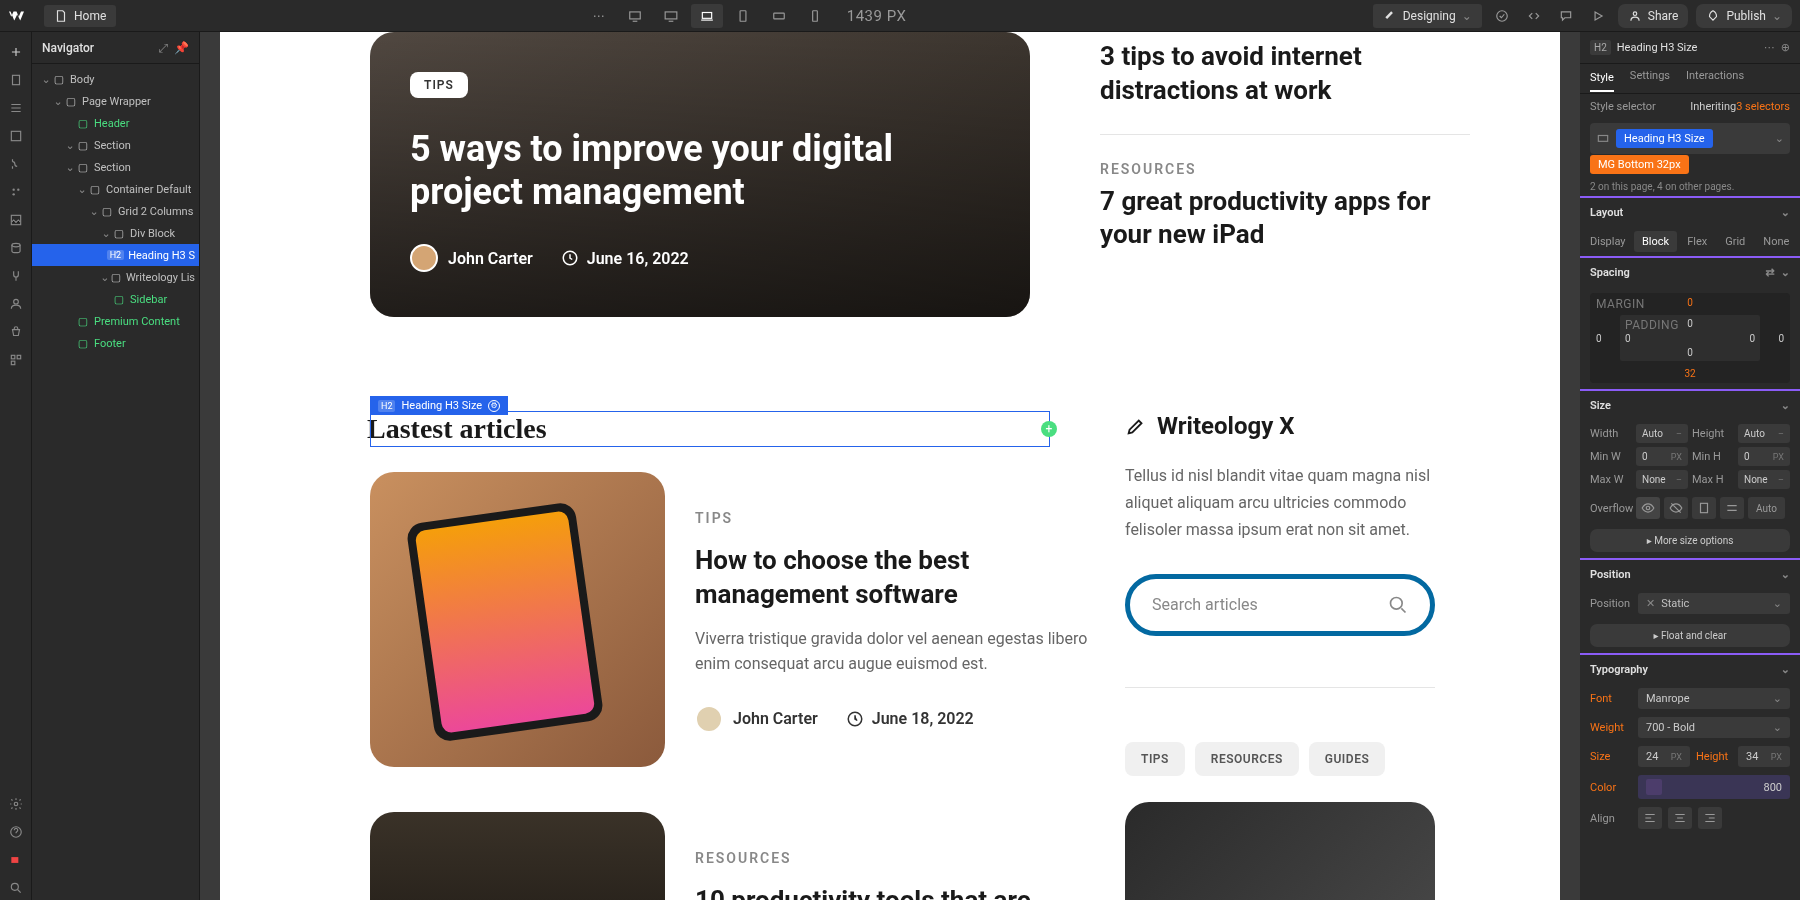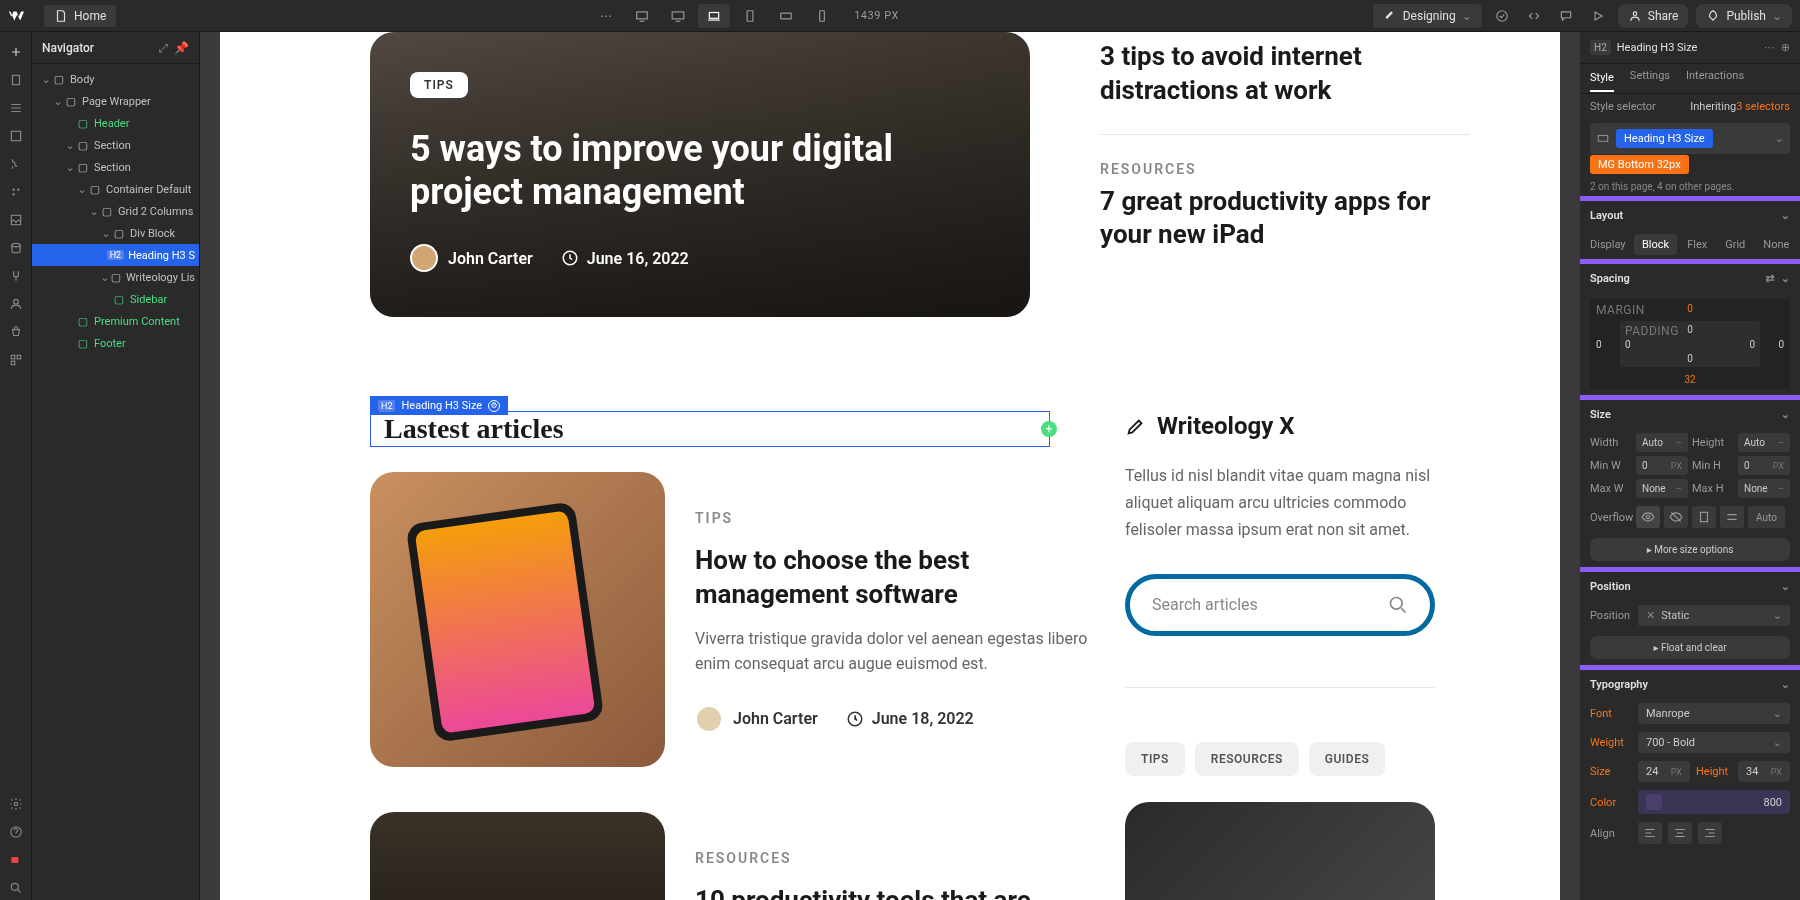--- a/index.html
+++ b/index.html
@@ -6,21 +6,21 @@
 body{background:#1a1a1a;color:#c0c0c0;font-size:12px;overflow:hidden;width:1800px;height:900px}
 .app{display:flex;flex-direction:column;height:100%}
 .topbar{height:32px;background:#2a2a2a;display:flex;align-items:center;padding:0 8px;border-bottom:1px solid #1a1a1a}
 .topbar-left{display:flex;align-items:center;gap:16px}
 .logo{width:20px;height:20px;display:flex;align-items:center;justify-content:center}
 .logo svg{width:18px;height:18px;fill:#fff}
 .page-btn{display:flex;align-items:center;gap:6px;background:#3a3a3a;padding:4px 10px;border-radius:3px;color:#e0e0e0}
 .topbar-center{flex:1;display:flex;align-items:center;justify-content:center;gap:4px}
 .device-btn{width:32px;height:24px;display:flex;align-items:center;justify-content:center;color:#999;border-radius:3px}
 .device-btn.active{background:#3a3a3a;color:#fff}
-.canvas-size{color:#999;font-size:11px;margin-left:12px;letter-spacing:0.5px}
+.canvas-size{color:#999;font-size:15px;margin-left:12px;letter-spacing:0.5px}
 .topbar-right{display:flex;align-items:center;gap:8px}
 .mode-btn{display:flex;align-items:center;gap:6px;background:#3a3a3a;padding:5px 10px;border-radius:3px;color:#e0e0e0}
 .icon-btn{width:24px;height:24px;display:flex;align-items:center;justify-content:center;color:#999}
 .share-btn,.publish-btn{display:flex;align-items:center;gap:6px;background:#3a3a3a;padding:5px 10px;border-radius:7px;color:#e0e0e0}
 .main{flex:1;display:flex;overflow:hidden}
 .toolbar{width:32px;background:#2a2a2a;display:flex;flex-direction:column;align-items:center;padding-top:8px;gap:4px;border-right:1px solid #1a1a1a}
 .tool{width:24px;height:24px;display:flex;align-items:center;justify-content:center;color:#888;border-radius:3px}
 .tool:first-child{color:#ccc}
 .toolbar-spacer{flex:1}
 .navigator{width:168px;background:#2a2a2a;display:flex;flex-direction:column;border-right:1px solid #1a1a1a}
@@ -48,21 +48,21 @@
 .author-name{font-size:16px;font-weight:600}
 .date{display:flex;align-items:center;gap:8px;font-size:16px;font-weight:600}
 .sidebar-col{position:absolute;left:880px;top:0;width:370px}
 .side-cat{font-size:14px;letter-spacing:2px;color:#888;font-weight:600}
 .side-title{font-size:26px;font-weight:700;color:#1a1a1a;line-height:1.3;margin-top:8px}
 .side-divider{border-top:1px solid #e5e5e5;margin:26px 0}
 .selected-label{position:absolute;left:150px;top:364px;background:#2563eb;color:#fff;padding:3px 8px;font-size:11px;display:flex;align-items:center;gap:6px;z-index:10}
 .selected-badge{display:inline-flex;width:12px;height:12px;border:1px solid #fff;border-radius:50%;align-items:center;justify-content:center;font-size:8px}
 .selected-box{position:absolute;left:150px;top:379px;width:680px;height:36px;border:1px solid #2563eb;z-index:9}
 .selected-plus{position:absolute;right:-8px;top:50%;transform:translateY(-50%);width:16px;height:16px;background:#4ade80;border-radius:50%;color:#fff;display:flex;align-items:center;justify-content:center;font-size:12px}
-.section-title{position:absolute;left:164px;top:381px;font-size:28px;font-weight:700;color:#1a1a1a;font-family:Georgia,serif}
+.section-title{position:absolute;left:147px;top:381px;font-size:28px;font-weight:700;color:#1a1a1a;font-family:Georgia,serif}
 .article-card{position:absolute;left:150px;display:flex;gap:30px;width:720px}
 .article-img{width:295px;height:295px;border-radius:24px;background:linear-gradient(135deg,#c9905f 0%,#8b5a3c 100%);flex-shrink:0;position:relative;overflow:hidden}
 .tablet{position:absolute;left:50px;top:40px;width:170px;height:220px;background:#1a1a1a;border-radius:16px;transform:rotate(-8deg)}
 .tablet-screen{position:absolute;inset:8px;border-radius:10px;background:linear-gradient(180deg,#f59e0b 0%,#ec4899 100%)}
 .article-body{padding-top:38px}
 .article-cat{font-size:14px;letter-spacing:2px;color:#888;font-weight:600}
 .article-title{font-size:26px;font-weight:700;color:#1a1a1a;line-height:1.3;margin-top:18px}
 .article-desc{font-size:16px;color:#666;line-height:1.6;margin-top:14px}
 .article-meta{display:flex;align-items:center;gap:28px;margin-top:28px}
 .article-meta .author-name,.article-meta .date{color:#333;font-weight:600;font-size:16px}
@@ -82,21 +82,21 @@
 .sp-header-title{color:#e0e0e0;flex:1}
 .sp-tabs{display:flex;padding:0 10px;gap:16px;border-bottom:1px solid #1a1a1a;height:30px;align-items:center}
 .sp-tab{color:#999;padding-bottom:6px}
 .sp-tab.active{color:#fff;border-bottom:2px solid #fff;margin-bottom:-1px;padding-top:4px}
 .sp-row{display:flex;align-items:center;padding:6px 10px;gap:0}
 .sp-label{color:#999;flex-shrink:0}
 .selector-box{margin:4px 10px;background:#3a3a3a;border-radius:4px;padding:6px;display:flex;align-items:center;gap:6px}
 .selector-chip{background:#2563eb;color:#fff;padding:3px 8px;border-radius:3px;font-size:11px}
 .selector-chip.orange{background:#f97316}
 .sp-note{padding:4px 10px;color:#888;font-size:10px}
-.sp-section{padding:8px 10px;font-weight:600;color:#e0e0e0;border-top:5px solid #8b5cf6;display:flex;align-items:center}
+.sp-section{padding:8px 10px;font-weight:600;color:#e0e0e0;border-top:2px solid #8b5cf6;display:flex;align-items:center}
 .sp-section-icons{margin-left:auto;display:flex;gap:6px;color:#888}
 .display-row{display:flex;padding:4px 10px;gap:2px;align-items:center}
 .display-opt{padding:4px 8px;color:#999;border-radius:3px;font-size:11px}
 .display-opt.active{background:#3a3a3a;color:#fff}
 .spacing-box{margin:6px 10px;background:#232323;border-radius:4px;padding:8px;position:relative;height:90px}
 .spacing-label{position:absolute;font-size:12px;color:#777;letter-spacing:0.5px}
 .spacing-val{position:absolute;font-size:10px;color:#ccc}
 .spacing-val.orange{color:#f97316}
 .padding-inner{position:absolute;left:30px;right:30px;top:22px;bottom:22px;background:#2e2e2e;border-radius:2px}
 .size-grid{padding:4px 10px;display:grid;grid-template-columns:42px 1fr 42px 1fr;gap:4px;align-items:center}

